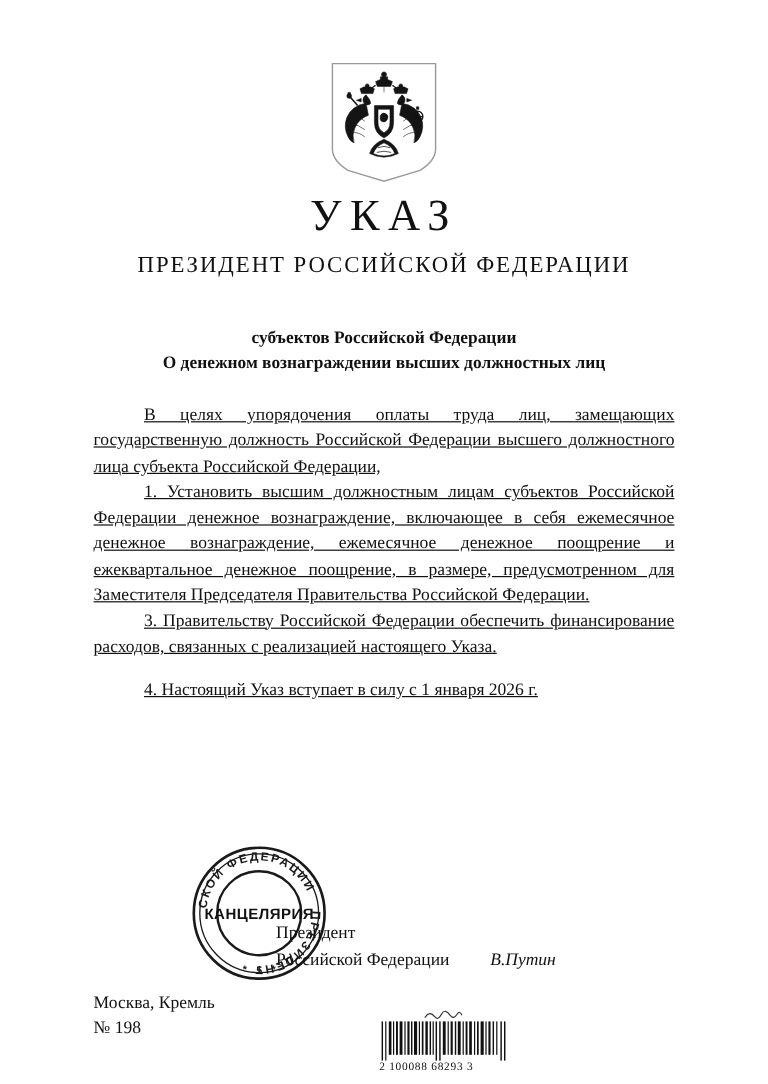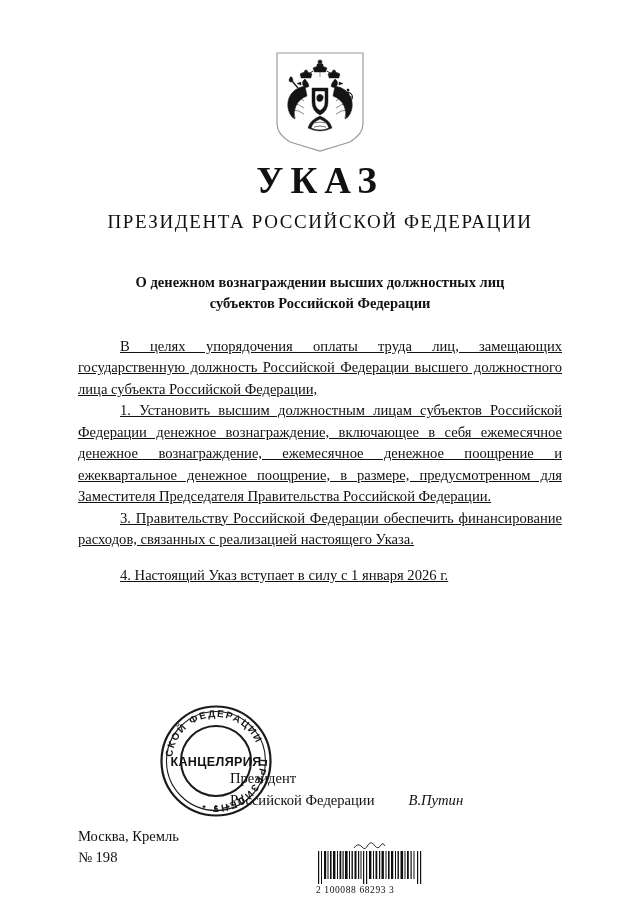--- a/index.html
+++ b/index.html
@@ -16,21 +16,21 @@
   
   .emblem-wrap{
     position:absolute;left:0;top:50px;width:640px;
     display:flex;justify-content:center;align-items:flex-start;
   }
   .emblem{width:96px;height:104px;display:block;}
 
   
   .title-main{
     position:absolute;left:0;top:162px;width:640px;text-align:center;
-    font-size:37px;font-weight:700;letter-spacing:7px;line-height:1;
+    font-size:37px;font-weight:400;letter-spacing:7px;line-height:1;
     font-family:"Liberation Serif","DejaVu Serif",serif;
   }
   .title-sub{
     position:absolute;left:0;top:212px;width:640px;text-align:center;
     font-size:19px;font-weight:400;letter-spacing:1.6px;line-height:1.1;
   }
 
   
   .doc-heading{
     position:absolute;left:88px;top:272px;width:464px;
@@ -135,25 +135,25 @@
         <path d="M75 39 h2 v2.2 h-2z"></path>
 
         <path d="M48 66 q-10 4 -12 12 q6 3 12 3 q6 0 12 -3 q-2 -8 -12 -12z"></path>
         <path d="M48 69 q-7 3 -9 9 q4 2 9 2 q5 0 9 -2 q-2 -6 -9 -9z" fill="#ffffff" stroke-width="0.5"></path>
         <path d="M43 73 q5 -2 10 0 M42 77 q6 -2 12 0" fill="none" stroke-width="0.6"></path>
       </g>
     </svg>
   </div>
 
   <div class="title-main">УКАЗ</div>
-  <div class="title-sub">ПРЕЗИДЕНТА РОССИЙСКОЙ ФЕДЕРАЦИИ</div>
+  <div class="title-sub">ПРЕЗИДЕНТ РОССИЙСКОЙ ФЕДЕРАЦИИ</div>
 
   <div class="doc-heading">
+    <div>субъектов Российской Федерации</div>
     <div>О денежном вознаграждении высших должностных лиц</div>
-    <div>субъектов Российской Федерации</div>
   </div>
 
   <div class="body-block">
     <p class="para">В целях упорядочения оплаты труда лиц, замещающих государственную должность Российской Федерации высшего должностного лица субъекта Российской Федерации,</p>
     <p class="para">1. Установить высшим должностным лицам субъектов Российской Федерации денежное вознаграждение, включающее в себя ежемесячное денежное вознаграждение, ежемесячное денежное поощрение и ежеквартальное денежное поощрение, в размере, предусмотренном для Заместителя Председателя Правительства Российской Федерации.</p>
     <p class="para">3. Правительству Российской Федерации обеспечить финансирование расходов, связанных с реализацией настоящего Указа.</p>
     <p class="nojust">4. Настоящий Указ вступает в силу с 1 января 2026 г.</p>
   </div>
 
   <div class="seal">

